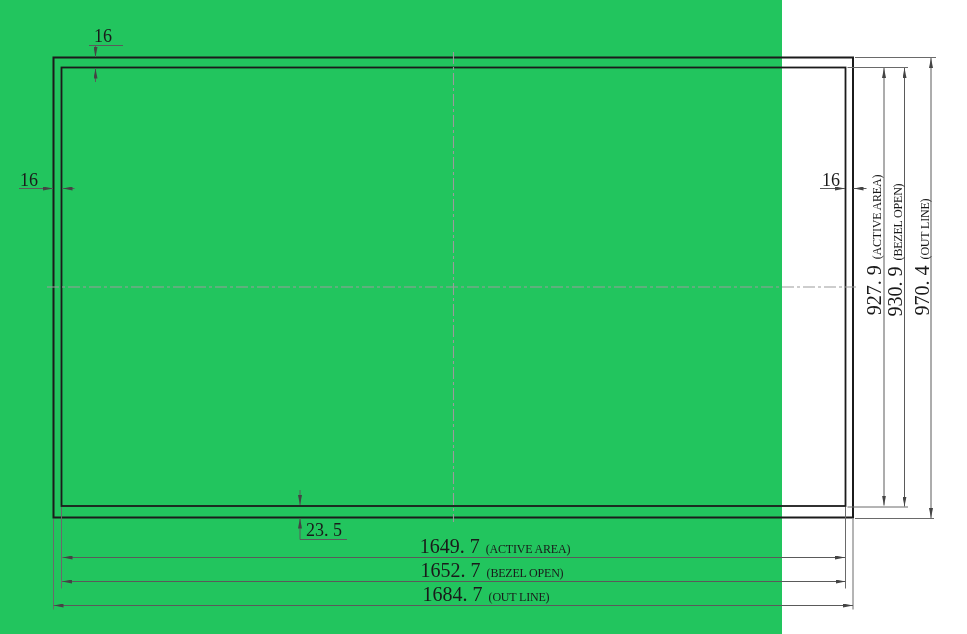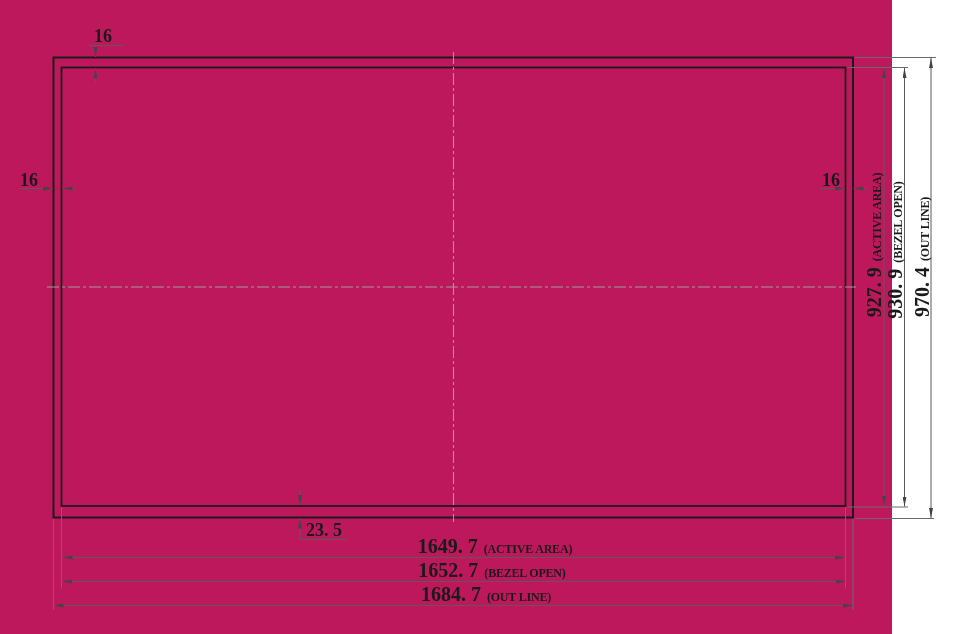--- a/index.html
+++ b/index.html
@@ -1,21 +1,20 @@
 <!DOCTYPE html>
 <html><head>
 <meta charset="utf-8">
 <style>
   html,body { margin:0; padding:0; background:#ffffff; }
   .stage {
     position:relative;
-    width:892px; height:634px;
-    background:#be185d;
+    width:782px; height:634px;
+    background:#22c55e;
     font-family:"Liberation Serif","DejaVu Serif",serif;
-    font-weight:bold;
   }
   svg { display:block; }
   .panel   { fill:none; stroke:#1b1b1b; stroke-width:2; }
   .panel-inner { fill:none; stroke:#1b1b1b; stroke-width:1.8; }
   .dim     { stroke:#5a5a5a; stroke-width:1; fill:none; }
   .ext     { stroke:#6a6a6a; stroke-width:1; fill:none; }
   .cl      { stroke:#9b9b9b; stroke-width:1.1; fill:none; stroke-dasharray:12 3 3 3; }
   text     { fill:#1a1a1a; font-family:"Liberation Serif","DejaVu Serif",serif; }
   .num     { font-size:20px; }
   .lbl     { font-size:12px; letter-spacing:-0.2px; }

